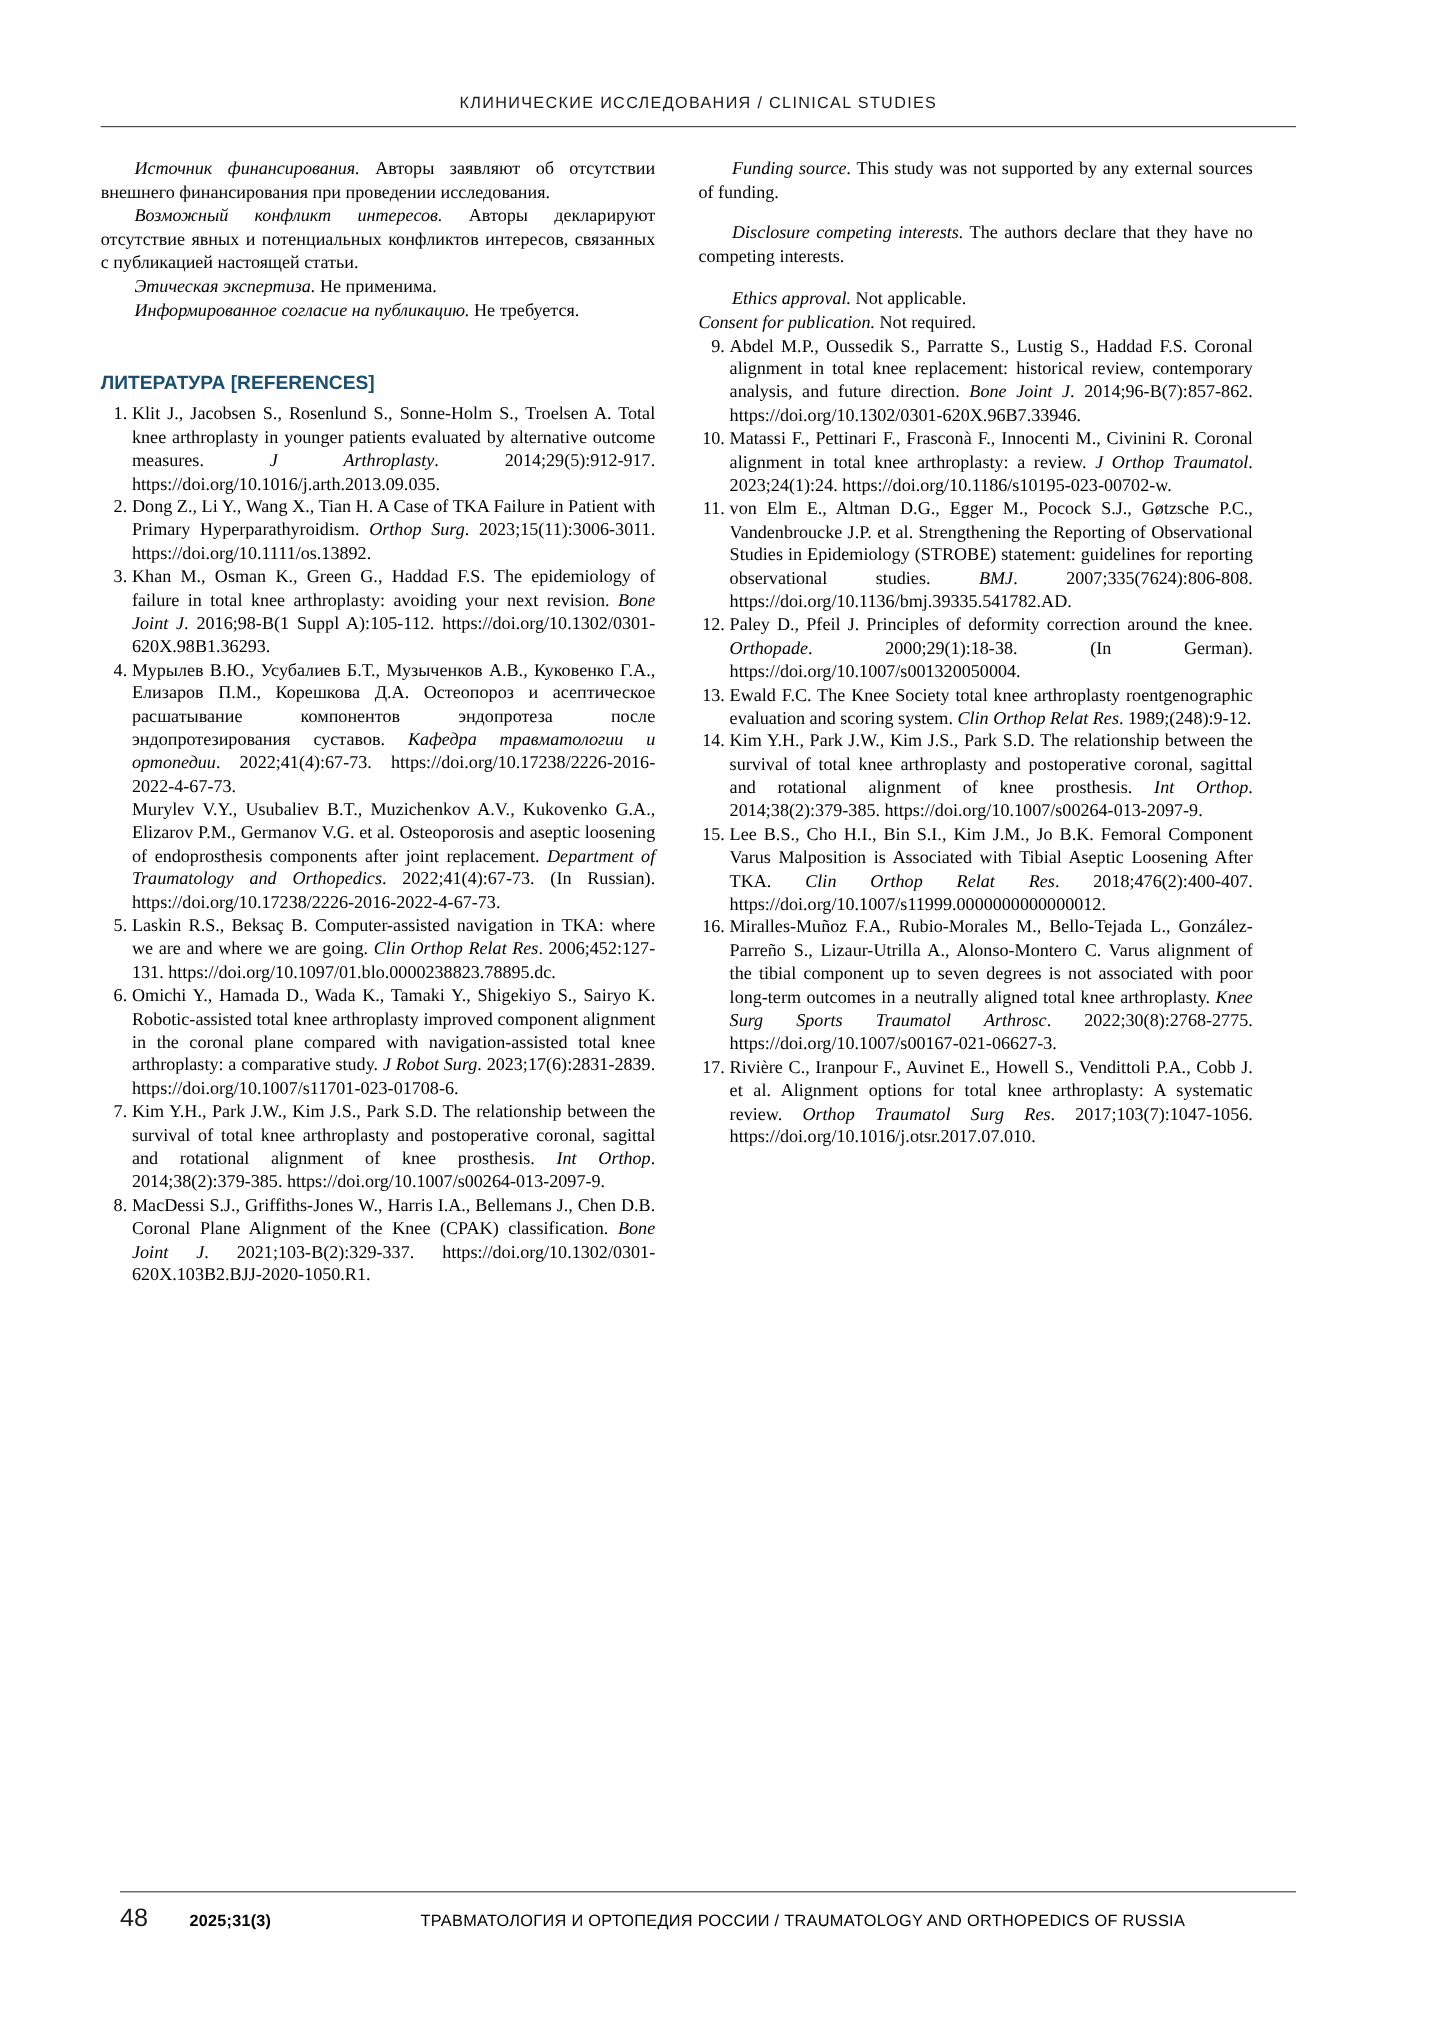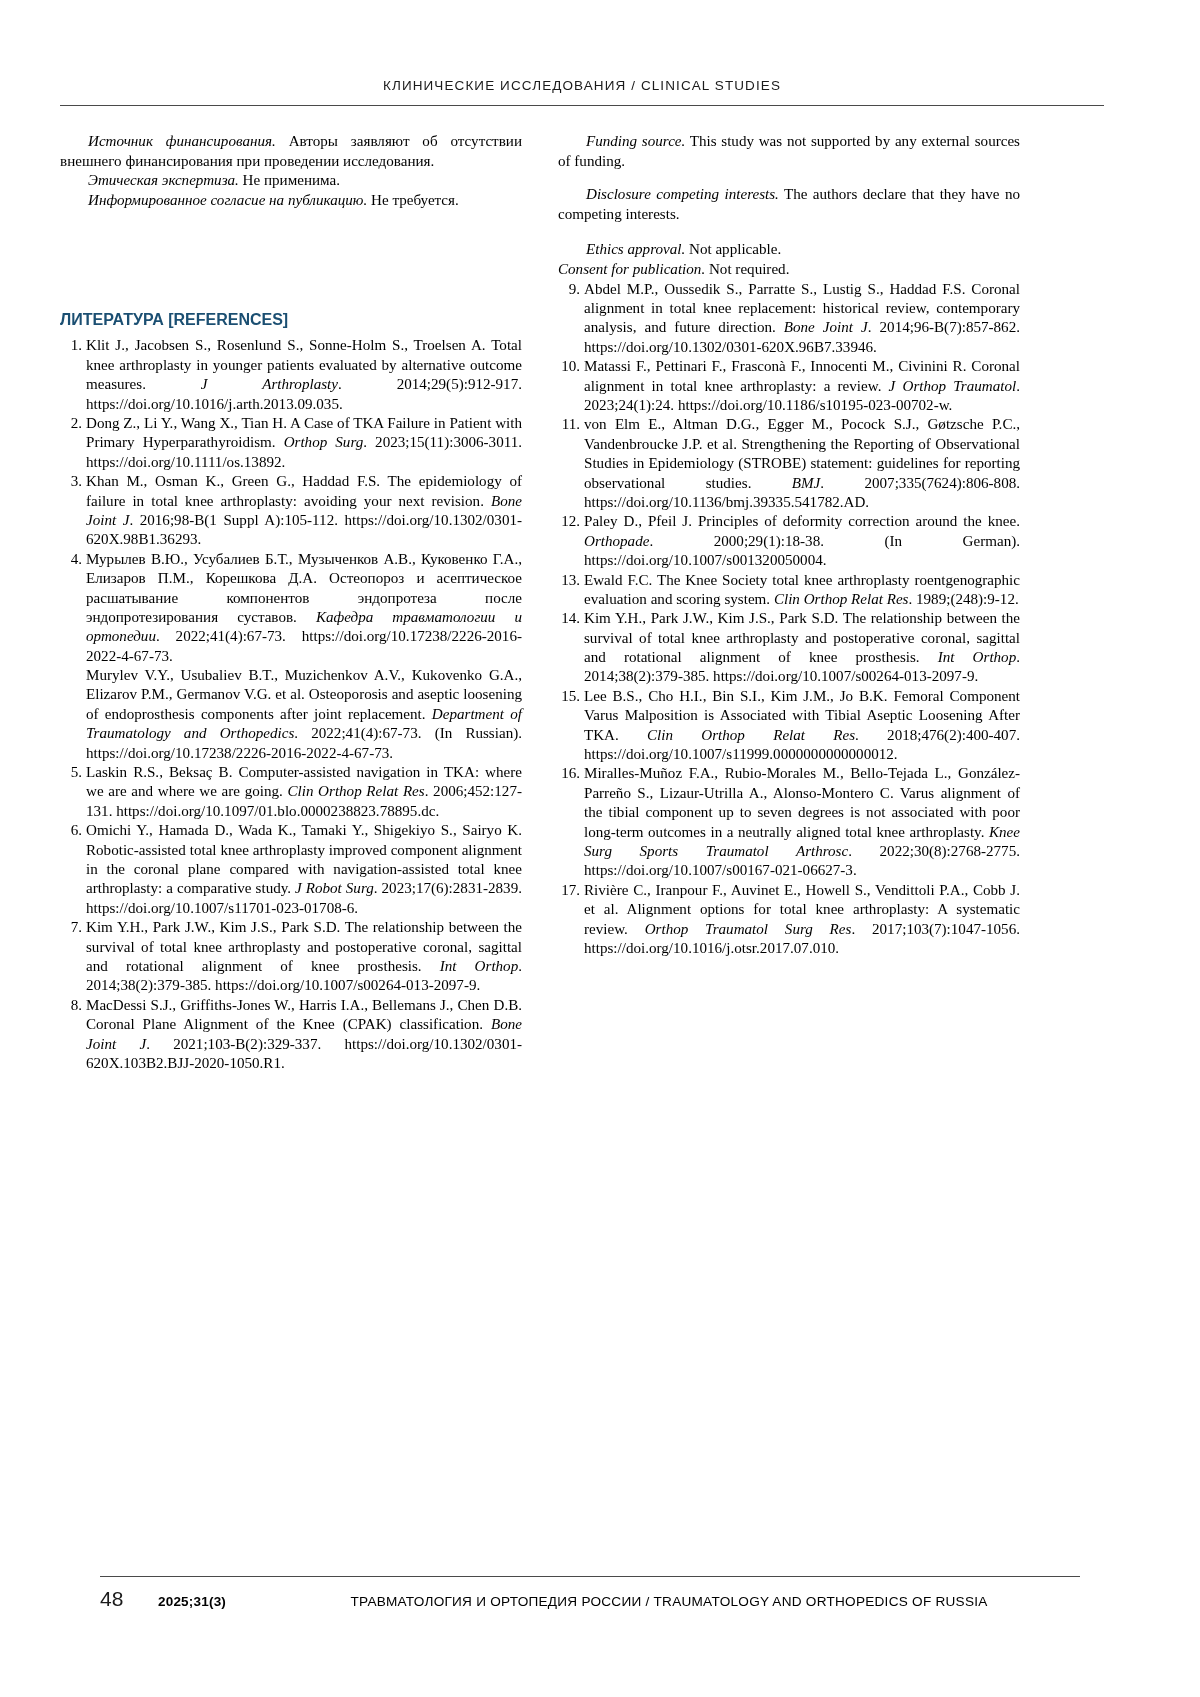--- a/index.html
+++ b/index.html
@@ -12,21 +12,21 @@
     height: 1697px;
     font-family: "Liberation Serif", serif;
     color: #000000;
     position: relative;
   }
   .page {
     position: relative;
     width: 1164px;
     height: 1697px;
     box-sizing: border-box;
-    padding: 0 60px;
+    padding: 0 84px;
   }
   
   .running-head {
     text-align: center;
     font-family: "Liberation Sans", sans-serif;
     font-size: 13.5px;
     letter-spacing: 1.1px;
     color: #1b1b1b;
     padding-top: 78px;
   }
@@ -126,20 +126,23 @@
 <div class="page">
 
   <div class="running-head">КЛИНИЧЕСКИЕ ИССЛЕДОВАНИЯ / CLINICAL STUDIES</div>
   <div class="head-rule"></div>
 
   <div class="columns">
 
     <div class="col">
       <p>
         <span class="bi">Источник финансирования.</span><span> Авторы заявляют об отсутствии внешнего финансирования при проведении исследования.</span>
+      </p>
+      <p>
+        <span class="bi">Возможный конфликт интересов.</span><span> Авторы декларируют отсутствие явных и потенциальных конфликтов интересов, связанных с публикацией настоящей статьи.</span>
       </p>
       <p>
         <span class="bi">Этическая экспертиза.</span><span> Не применима.</span>
       </p>
       <p>
         <span class="bi">Информированное согласие на публикацию.</span><span> Не требуется.</span>
       </p>
     </div>
 
     <div class="col">

